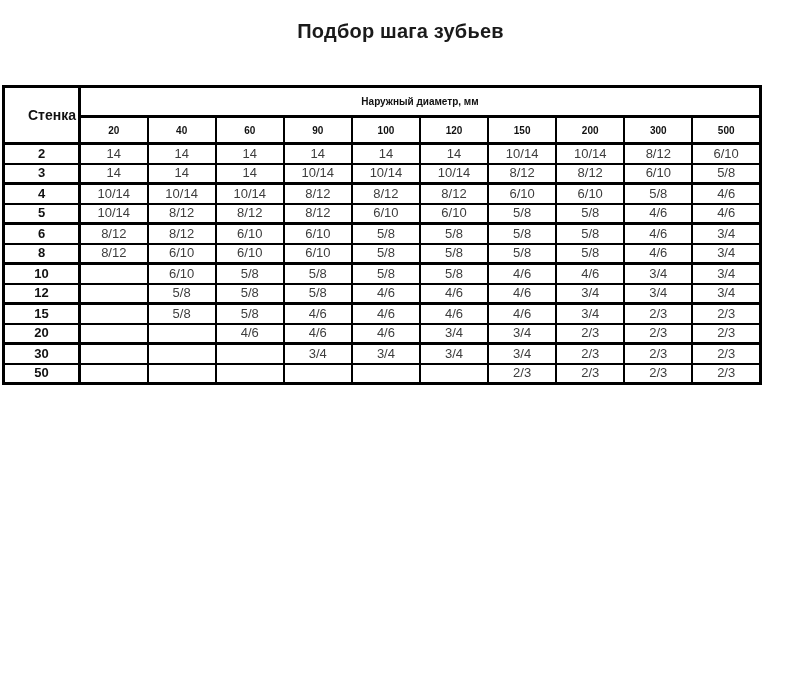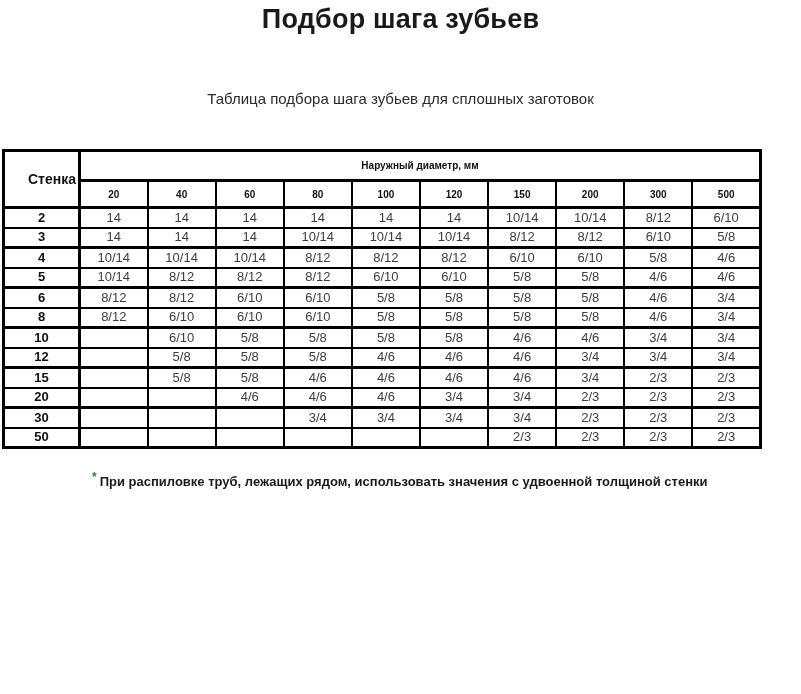--- a/index.html
+++ b/index.html
@@ -7,23 +7,23 @@
   body {
     width:801px; height:694px;
     font-family:"Liberation Sans", sans-serif;
     color:#000;
     overflow:hidden;
   }
   .page { width:801px; height:694px; background:#fff; }
 
   .title {
     text-align:center;
-    font-size:27px;
+    font-size:20px;
     font-weight:bold;
-    padding-top:4px;
+    padding-top:20px;
     color:#1a1a1a;
     letter-spacing:0.2px;
   }
   .caption {
     text-align:center;
     font-size:15px;
     color:#2b2b2b;
   }
   .caption-1 { margin-top:55px; }
   .caption-2 { margin-top:64px; }
@@ -95,21 +95,20 @@
     margin-right:3px;
   }
 </style>
 </head>
 <body>
 
 <div class="page">
 
   <div class="title">Подбор шага зубьев</div>
 
-  <div class="caption caption-1">Таблица подбора шага зубьев для сплошных заготовок</div>
 
   <table id="table1">
     <colgroup>
         <col class="first">
       </colgroup>
     <tbody>
     </tbody>
   </table>
 
 
@@ -120,21 +119,21 @@
     <tbody>
       <tr class="span-row">
         <th class="wall-col" rowspan="2">Стенка</th>
         <th class="span-head" colspan="10">Наружный диаметр, мм</th>
       </tr>
       <tr class="subhead-row">
 
       <th>20</th>
           <th>40</th>
           <th>60</th>
-          <th>80</th>
+          <th>90</th>
           <th>100</th>
           <th>120</th>
           <th>150</th>
           <th>200</th>
           <th>300</th>
           <th>500</th>
         </tr>
 
     <tr class="data-row">
           <td class="row-label">2</td>
@@ -288,17 +287,14 @@
           <td></td>
           <td></td>
           <td>2/3</td>
           <td>2/3</td>
           <td>2/3</td>
           <td>2/3</td>
         </tr>
       </tbody>
   </table>
 
-  <p class="footnote">
-    <span class="asterisk">*</span><span>При распиловке труб, лежащих рядом, использовать значения с удвоенной толщиной стенки</span>
-  </p>
 
 </div>
 
 </body></html>

